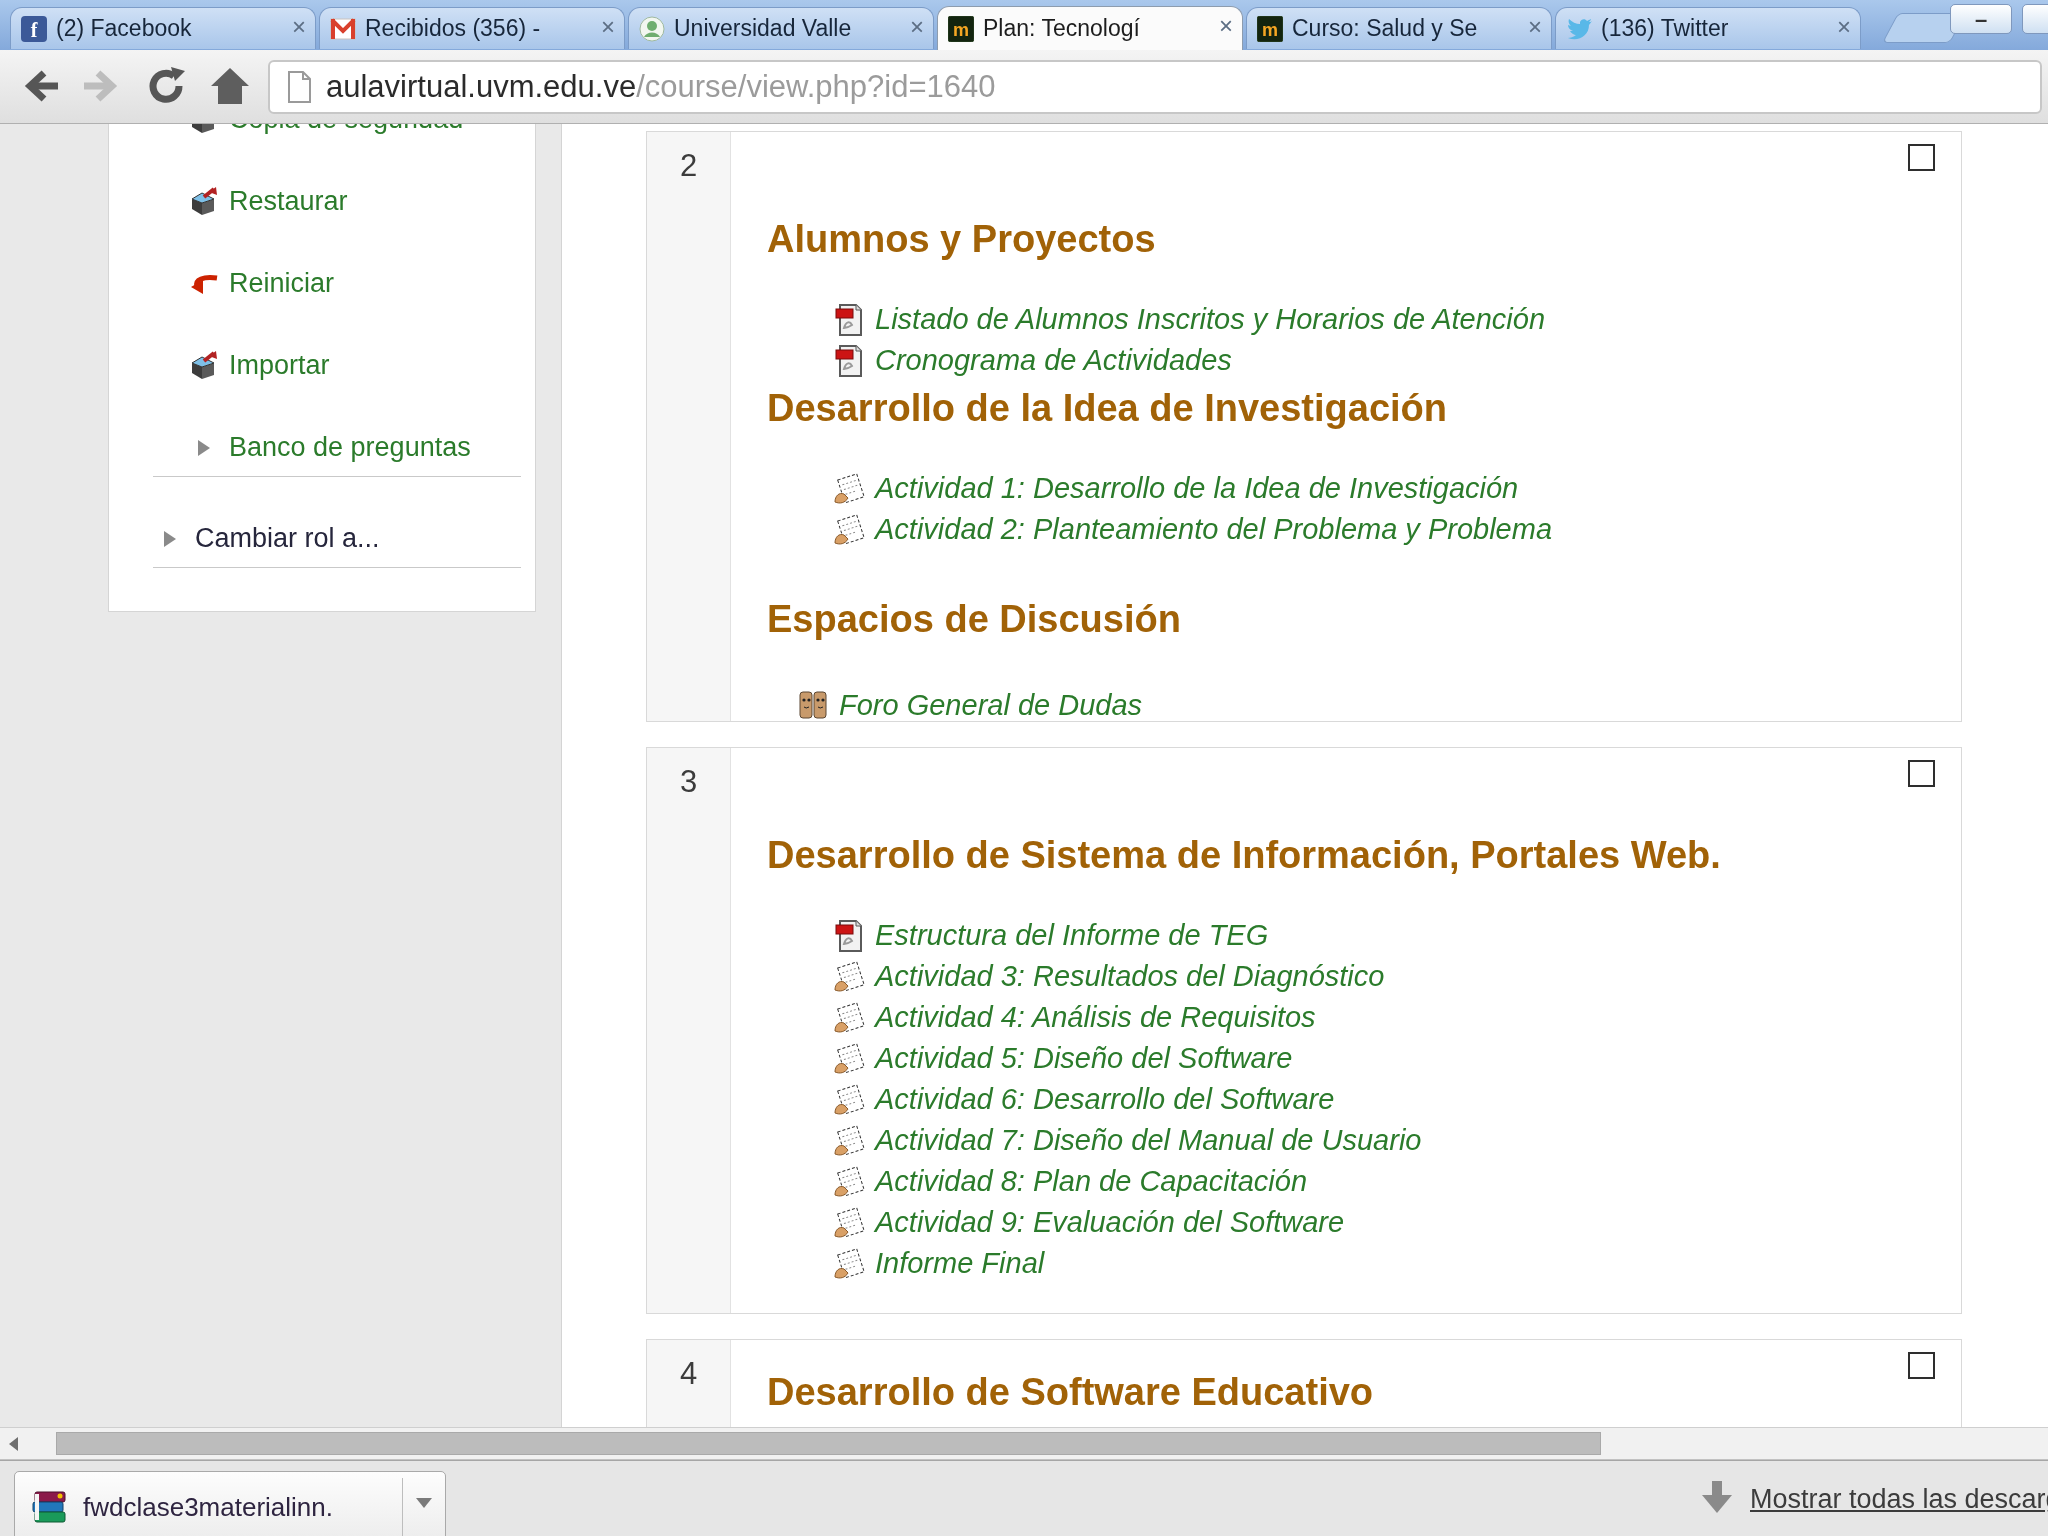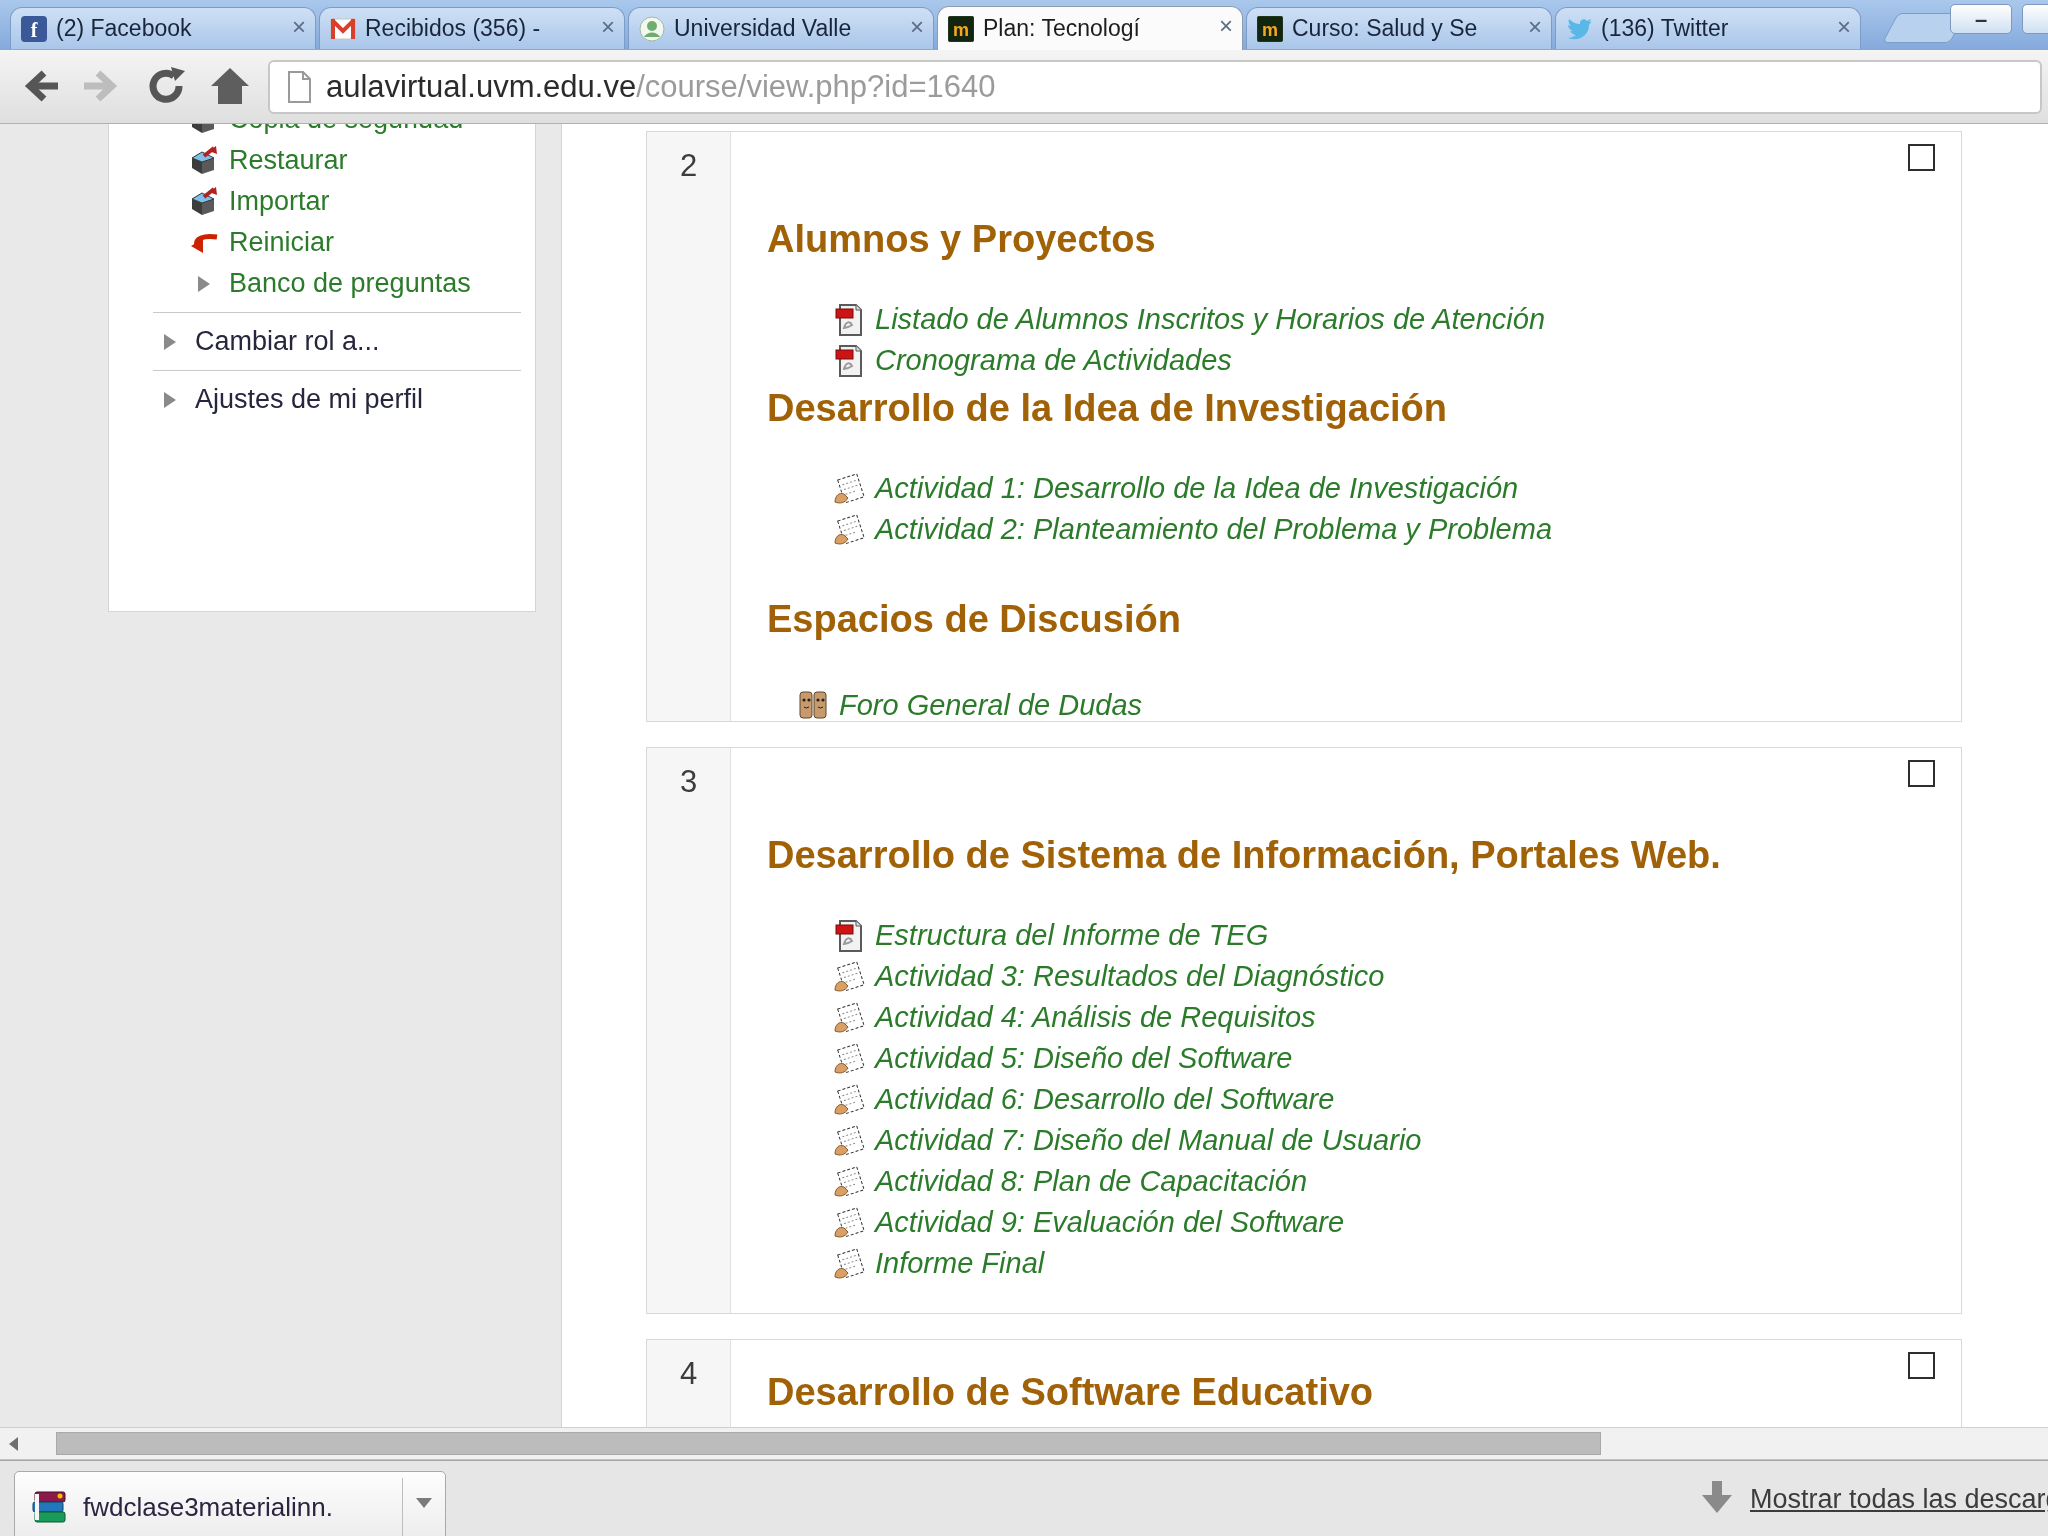--- a/index.html
+++ b/index.html
@@ -38,21 +38,21 @@
   .omnibox .url{font-size:31px;white-space:nowrap;overflow:hidden;}
   .omnibox .host{color:#2b2b2b;}
   .omnibox .path{color:#9b9b9b;}
 
   
   .content{position:absolute;left:0;top:124px;width:2048px;height:1303px;background:#fff;overflow:hidden;}
   .gutter{position:absolute;left:0;top:0;width:562px;height:100%;background:#e9e9e9;
           border-right:1px solid #d4d4d4;box-sizing:border-box;}
   .admin-block{position:absolute;left:108px;top:-12px;width:428px;height:500px;background:#fff;
                border:1px solid #d5d5d5;box-sizing:border-box;overflow:hidden;}
-  .side-item{height:41px;display:flex;align-items:center;font-size:27px;}
+  .side-item{height:41px;display:flex;align-items:center;font-size:27px;margin-top:41px;}
   .side-item .ic{display:inline-flex;width:34px;justify-content:center;margin-right:8px;}
   .side-item.ind2{padding-left:78px;}
   .side-item.ind1{padding-left:44px;}
   .side-item .lbl.green{color:#2b7b2b;}
   .side-item .lbl.dark{color:#26263c;}
   .side-divider{height:1px;background:#c9c9c9;margin:8px 14px 8px 44px;}
   .tri{width:0;height:0;border-left:12px solid #8a8a8a;border-top:8px solid transparent;
        border-bottom:8px solid transparent;display:inline-block;}
 
   .sections{position:absolute;left:646px;top:7px;width:1316px;}
@@ -224,38 +224,38 @@
                 <path d="M14 16 L26 12 L26 24 L14 28 Z" fill="#5a5a5a"></path>
                 <path d="M4 12 L14 6 L26 12 L14 16 Z" fill="#7ec0e8" stroke="#333"></path>
                 <path d="M16 10 L26 2" stroke="#b22222" stroke-width="4"></path>
                 <path d="M28 0 L29 8 L21 5 Z" fill="#b22222"></path>
               </svg>
             </span>
             <span class="lbl green">Restaurar</span>
           </div>
           <div class="side-item ind2">
             <span class="ic">
+              <svg width="30" height="24">
+                <path d="M28 6 C14 4 6 8 8 14 L14 14" stroke="#cc2200" stroke-width="5" fill="none"></path>
+                <path d="M2 15 L14 8 L14 22 Z" fill="#cc2200"></path>
+              </svg>
+            </span>
+            <span class="lbl green">Reiniciar</span>
+          </div>
+          <div class="side-item ind2">
+            <span class="ic">
               <svg width="32" height="30">
                 <path d="M4 22 L4 12 L14 16 L14 28 Z" fill="#3c3c3c"></path>
                 <path d="M14 16 L26 12 L26 24 L14 28 Z" fill="#5a5a5a"></path>
                 <path d="M4 12 L14 6 L26 12 L14 16 Z" fill="#7ec0e8" stroke="#333"></path>
                 <path d="M16 10 L26 2" stroke="#b22222" stroke-width="4"></path>
                 <path d="M28 0 L29 8 L21 5 Z" fill="#b22222"></path>
               </svg>
             </span>
             <span class="lbl green">Importar</span>
-          </div>
-          <div class="side-item ind2">
-            <span class="ic">
-              <svg width="30" height="24">
-                <path d="M28 6 C14 4 6 8 8 14 L14 14" stroke="#cc2200" stroke-width="5" fill="none"></path>
-                <path d="M2 15 L14 8 L14 22 Z" fill="#cc2200"></path>
-              </svg>
-            </span>
-            <span class="lbl green">Reiniciar</span>
           </div>
           <div class="side-item ind2">
             <span class="ic">
               <span class="tri"></span>
             </span>
             <span class="lbl green">Banco de preguntas</span>
           </div>
           <div class="side-divider"></div>
           <div class="side-item ind1">
             <span class="ic">

